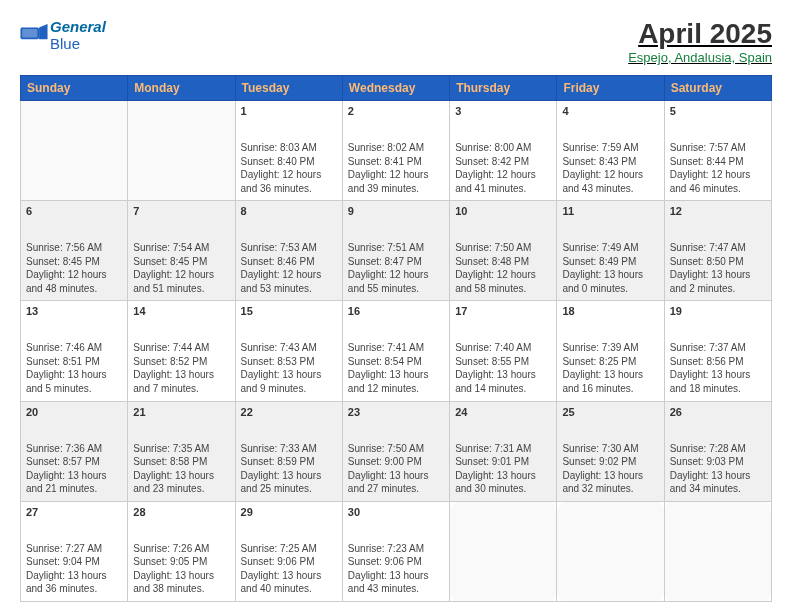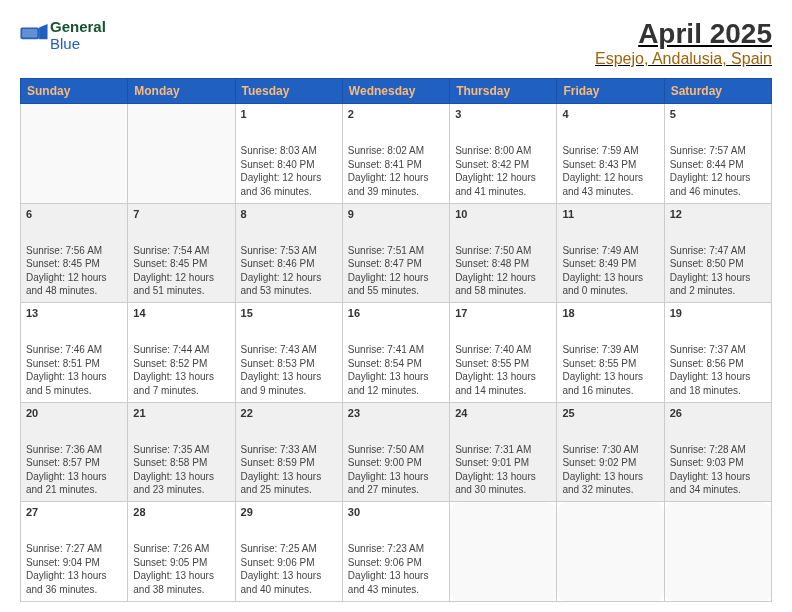--- a/index.html
+++ b/index.html
@@ -23,41 +23,41 @@
       align-items: flex-start;
       margin-bottom: 10px;
     }
     .logo {
       display: flex;
       align-items: center;
       font-size: 15px;
       font-weight: bold;
       color: #1a1a2e;
     }
-    .logo-text-general { color: #14532d; font-weight: bold; font-size: 15px; }
+    .logo-text-general { color: #0369a1; font-weight: bold; font-size: 15px; font-style: italic; }
     .logo-text-blue { color: #2060c0; font-weight: normal; font-size: 15px; }
     .logo-icon {
       width: 28px;
       height: 22px;
       margin-right: 2px;
       position: relative;
       display: inline-block;
     }
     .title-block {
       text-align: right;
       text-decoration: underline;
     }
     .title-block h1 {
       font-size: 28px;
       font-weight: bold;
       color: #333;
     }
     .title-block .subtitle {
-      font-size: 16px;
-      color: #a16207;
+      font-size: 13px;
+      color: #15803d;
     }
     .calendar {
       width: 100%;
       border-collapse: collapse;
       flex: 1;
     }
     .calendar th {
       background-color: #2060c0;
       color: #fdba74;
       font-size: 12px;
@@ -240,21 +240,21 @@
           </td>
           <td>
             <span class="day-number">17</span>
             <div class="day-info">Sunrise: 7:40 AM
 Sunset: 8:55 PM
 Daylight: 13 hours and 14 minutes.</div>
           </td>
           <td>
             <span class="day-number">18</span>
             <div class="day-info">Sunrise: 7:39 AM
-Sunset: 8:55 PM
+Sunset: 8:25 PM
 Daylight: 13 hours and 16 minutes.</div>
           </td>
           <td>
             <span class="day-number">19</span>
             <div class="day-info">Sunrise: 7:37 AM
 Sunset: 8:56 PM
 Daylight: 13 hours and 18 minutes.</div>
           </td>
         </tr>
         <tr>

